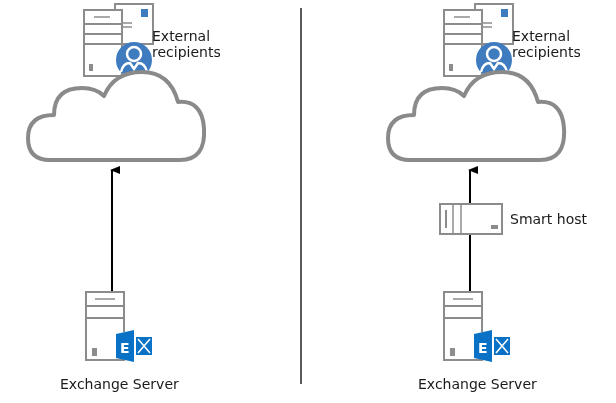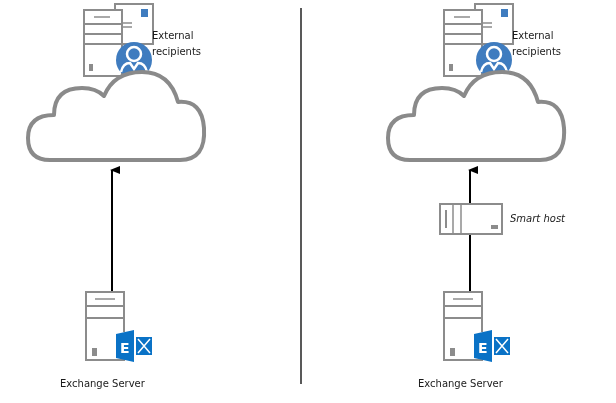--- a/index.html
+++ b/index.html
@@ -1,18 +1,18 @@
 <!DOCTYPE html>
 <html><head>
 <meta charset="utf-8">
 <style>
   html,body{margin:0;padding:0;background:#fff;}
   body{width:616px;height:403px;position:relative;overflow:hidden;font-family:"DejaVu Sans","Liberation Sans",sans-serif;}
   svg{position:absolute;left:0;top:0;}
-  .lbl{position:absolute;font-size:10px;color:#1a1a1a;line-height:16px;}
+  .lbl{position:absolute;font-size:14px;color:#1a1a1a;line-height:16px;}
 </style>
 </head>
 <body>
 
 <svg width="616" height="403" viewBox="0 0 616 403">
   <defs>
     <marker id="ah" markerWidth="8" markerHeight="10" refX="4" refY="2" orient="auto-start-reverse" markerUnits="userSpaceOnUse">
       <path d="M0,10 L4,0 L8,10 Z" fill="#000"></path>
     </marker>
 
@@ -72,14 +72,14 @@
 <div class="lbl" style="left:152px;top:28px;">
   <div>External</div>
   <div>recipients</div>
 </div>
 <div class="lbl" style="left:60px;top:376px;">Exchange Server</div>
 
 <div class="lbl" style="left:512px;top:28px;">
   <div>External</div>
   <div>recipients</div>
 </div>
-<div class="lbl" style="left:510px;top:211px;font-style:italic;">Smart host</div>
+<div class="lbl" style="left:510px;top:211px;">Smart host</div>
 <div class="lbl" style="left:418px;top:376px;">Exchange Server</div>
 
 </body></html>

